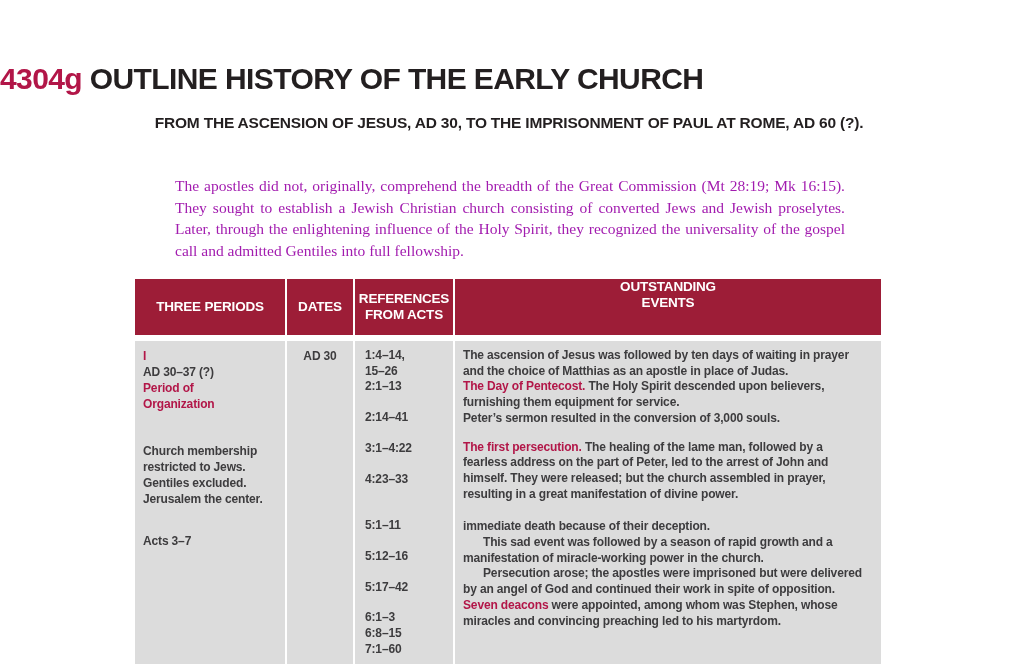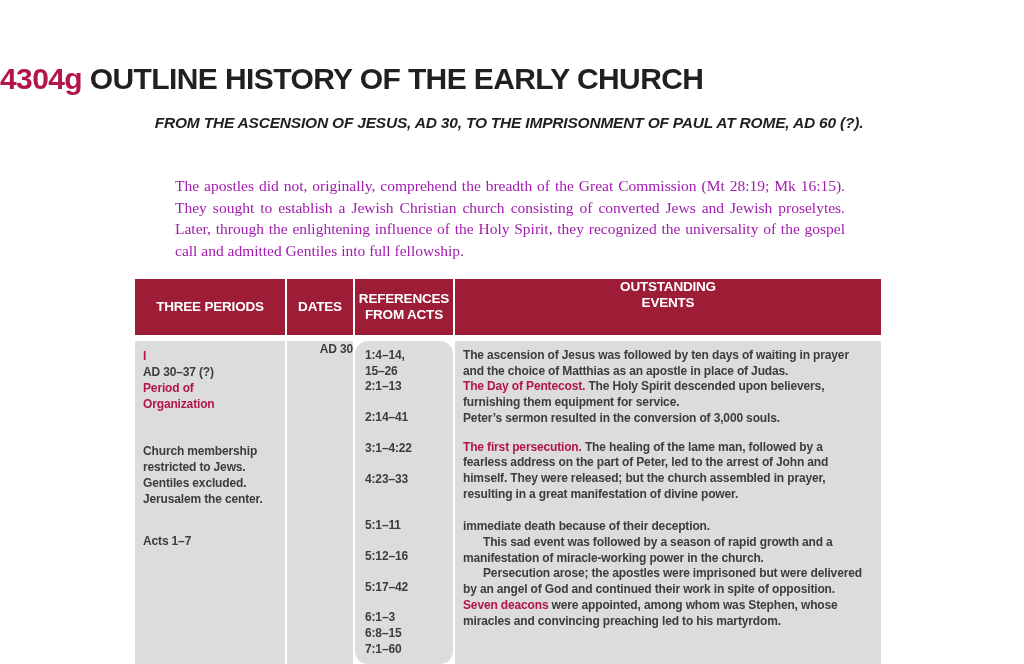--- a/index.html
+++ b/index.html
@@ -17,21 +17,20 @@
     color:var(--title-dark);
     white-space:nowrap;
   }
   .page-title .code{color:var(--accent);}
   .page-subtitle{
     position:absolute;top:114px;left:0;width:1018px;
     text-align:center;
     font-size:15.5px;font-weight:700;letter-spacing:-0.2px;
     color:var(--title-dark);
     white-space:nowrap;
-    font-style:italic;
   }
   .intro{
     position:absolute;top:175px;left:175px;width:670px;
     font-family:"Liberation Serif",serif;
     font-size:15.5px;line-height:21.5px;
     text-align:justify;
     color:#a21caf;
   }
   .chart{position:absolute;left:135px;top:279px;width:746px;}
   .thead,.tbody{
@@ -52,22 +51,22 @@
   .th4 .oe{flex:0 0 182px;text-align:center;}
   .th4 .note{flex:1;text-align:center;padding-right:8px;}
   .tbody{margin-top:6px;height:323px;}
   .cell{
     background:var(--body-bg);
     color:var(--text-dark);
     font-size:12px;font-weight:700;letter-spacing:-0.15px;
     overflow:hidden;
   }
   .cell1{padding:7px 8px 0 8px;line-height:16px;}
-  .cell2{text-align:right;line-height:16px;}
-  .cell3{padding:7px 0 12px 10px;line-height:15.7px;border-radius:13px;}
+  .cell2{padding-top:7px;text-align:center;line-height:16px;}
+  .cell3{padding:7px 0 12px 10px;line-height:15.7px;}
   .cell4{padding:7px 12px 0 8px;line-height:15.7px;}
   .red{color:var(--accent);}
   .p-spacer.sp1{height:31px;}
   .p-spacer.sp2{height:26px;}
   .refgroup{margin-top:15px;}
   .refgroup.first{margin-top:0;}
   .refgroup.double{margin-top:31px;}
   .evblock{margin-top:0;}
   .evblock:nth-child(2){margin-top:13px;}
   .evblock:nth-child(3){margin-top:17px;}
@@ -107,21 +106,21 @@
         <div class="p-line red">I</div>
         <div class="p-line">AD 30–37 (?)</div>
         <div class="p-line red">Period of</div>
         <div class="p-line red">Organization</div>
         <div class="p-spacer sp1"></div>
         <div class="p-line">Church membership</div>
         <div class="p-line">restricted to Jews.</div>
         <div class="p-line">Gentiles excluded.</div>
         <div class="p-line">Jerusalem the center.</div>
         <div class="p-spacer sp2"></div>
-        <div class="p-line">Acts 1–7</div>
+        <div class="p-line">Acts 3–7</div>
       </div>
     <div class="cell cell2">AD 30</div>
     <div class="cell cell3">
         <div class="refgroup first">
           <div class="refline">1:4–14,</div>
           <div class="refline">15–26</div>
           <div class="refline">2:1–13</div>
         </div>
         <div class="refgroup">
           <div class="refline">2:14–41</div>

